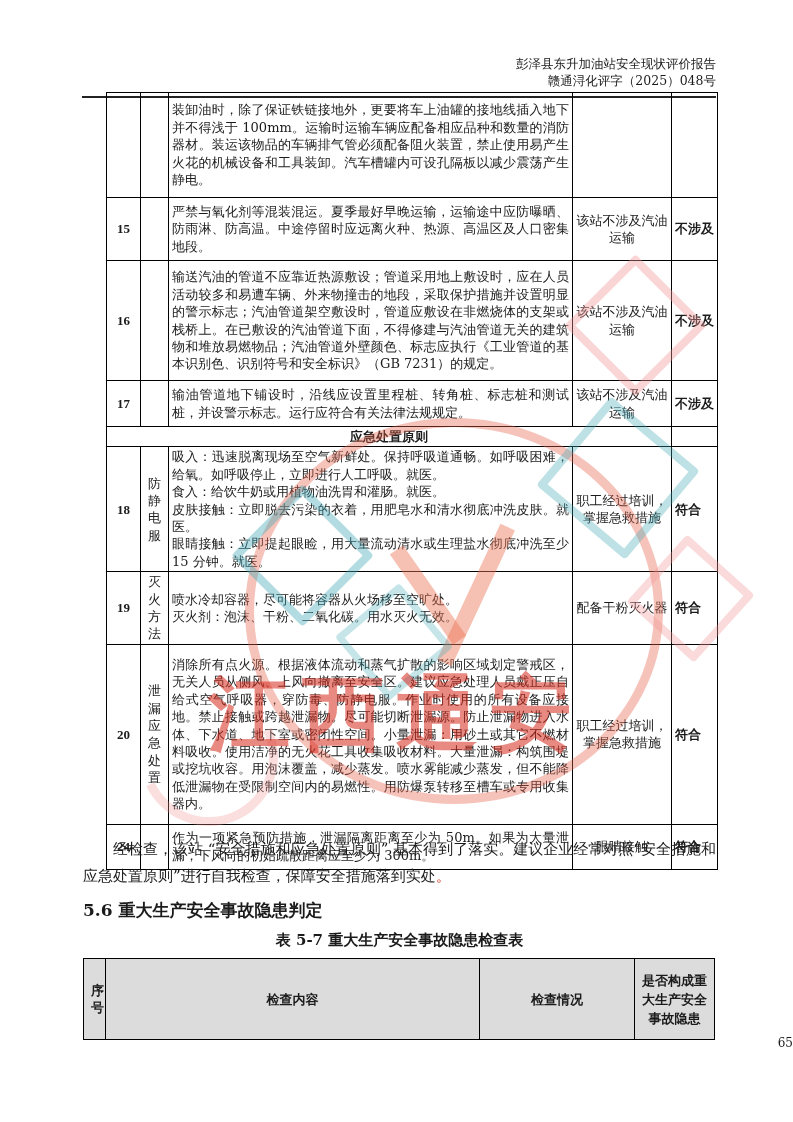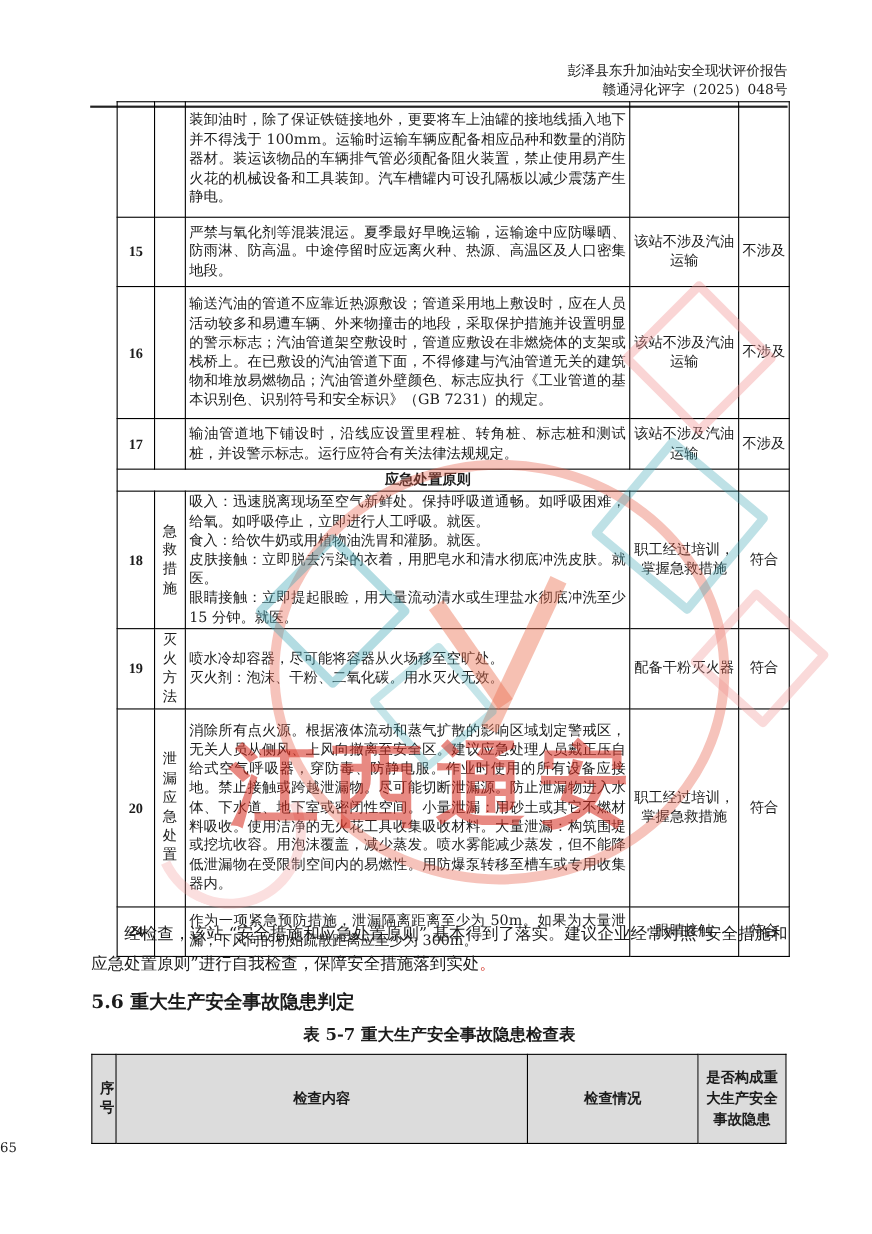--- a/index.html
+++ b/index.html
@@ -11,33 +11,33 @@
   
   table{border-collapse:collapse;table-layout:fixed;}
   .t1{position:absolute;left:106px;top:92px;width:611px;}
   .t1 td{border:1px solid #000;font-size:13px;line-height:17.4px;vertical-align:middle;
          padding:1px 3px;overflow:hidden;}
   .no-cell{text-align:center;font-weight:bold;font-family:Liberation Serif, serif;}
   .sub-cell{text-align:center;padding:1px 0;line-height:16px;}
   .content-cell{text-align:justify;}
   .ml{white-space:pre-line;}
   .status-cell{text-align:center;line-height:18px;}
-  .result-cell{text-align:center;}
+  .result-cell{font-weight:bold;}
   .section-cell{text-align:center;font-weight:bold;font-size:13.5px;line-height:18px;padding:0;}
   
   .para{position:absolute;left:83px;top:836px;width:633px;font-size:15px;line-height:27px;
         text-align:justify;text-indent:2em;}
   .red-dot{color:#cc1100;}
   .h56{position:absolute;left:83px;top:899px;font-size:17px;font-weight:bold;}
   .t57{position:absolute;left:83px;top:931px;width:633px;text-align:center;font-size:15px;font-weight:bold;}
   .t2{position:absolute;left:83px;top:958px;width:631px;}
   .t2 td{border:1px solid #000;background:#dcdcdc;font-weight:bold;font-size:13px;text-align:center;
          vertical-align:middle;height:66px;line-height:19px;padding:1px 2px;overflow:hidden;}
   .t2 .xh{padding:7px;line-height:17px;}
-  .footer{position:absolute;left:0;top:1036px;width:793px;text-align:left;font-size:12px;}
+  .footer{position:absolute;left:0;top:1036px;width:793px;text-align:right;font-size:12px;}
   
   .wm{position:absolute;z-index:6;pointer-events:none;}
   .wm-ring{left:245px;top:418px;width:400px;height:368px;border:9px solid rgba(231,98,77,0.38);border-radius:50%;}
   .wm-v1{left:420px;top:540px;width:16px;height:110px;background:rgba(236,115,85,0.45);transform:rotate(-35deg);}
   .wm-v2{left:468px;top:520px;width:16px;height:150px;background:rgba(236,115,85,0.45);transform:rotate(25deg);}
   .wm-text{left:208px;top:660px;font-size:82px;font-weight:bold;color:rgba(213,40,28,0.55);
            letter-spacing:12px;white-space:nowrap;font-family:"DejaVu Serif",serif;}
   .wm-sq{border-radius:4px;}
   .wm-t1{left:252px;top:505px;width:85px;height:85px;border:8px solid rgba(64,168,182,0.40);transform:rotate(45deg);}
   .wm-t2{left:560px;top:420px;width:100px;height:100px;border:8px solid rgba(64,168,182,0.34);transform:rotate(40deg);}
@@ -93,21 +93,21 @@
         <td class="content-cell">输油管道地下铺设时，沿线应设置里程桩、转角桩、标志桩和测试桩，并设警示标志。运行应符合有关法律法规规定。</td>
         <td class="status-cell">该站不涉及汽油运输</td>
         <td class="result-cell">不涉及</td>
       </tr>
       <tr style="height:20px">
         <td class="section-cell" colspan="4">应急处置原则</td>
         <td></td>
       </tr>
       <tr style="height:111px">
         <td class="no-cell">18</td>
-        <td class="sub-cell">急救措施</td>
+        <td class="sub-cell">防静电服</td>
         <td class="content-cell ml">吸入：迅速脱离现场至空气新鲜处。保持呼吸道通畅。如呼吸困难，给氧。如呼吸停止，立即进行人工呼吸。就医。
 食入：给饮牛奶或用植物油洗胃和灌肠。就医。
 皮肤接触：立即脱去污染的衣着，用肥皂水和清水彻底冲洗皮肤。就医。
 眼睛接触：立即提起眼睑，用大量流动清水或生理盐水彻底冲洗至少 15 分钟。就医。</td>
         <td class="status-cell">职工经过培训，掌握急救措施</td>
         <td class="result-cell">符合</td>
       </tr>
       <tr style="height:48px">
         <td class="no-cell">19</td>
         <td class="sub-cell">灭火方法</td>

